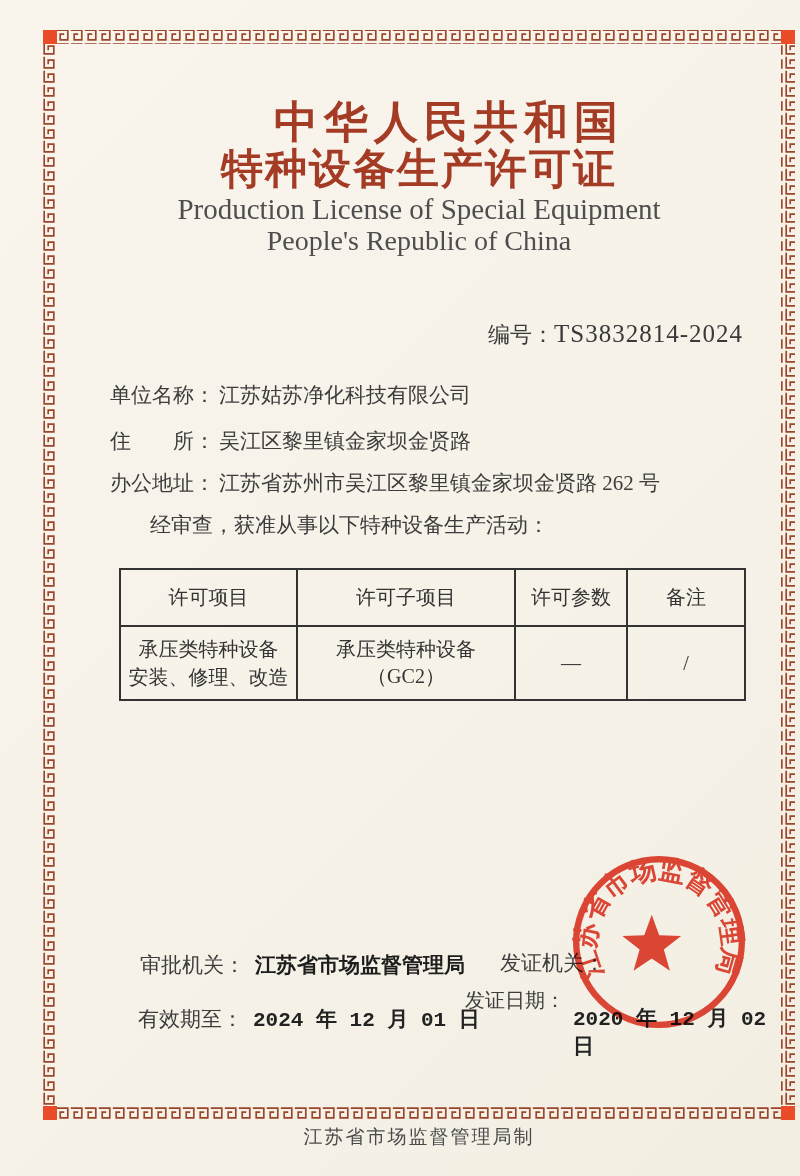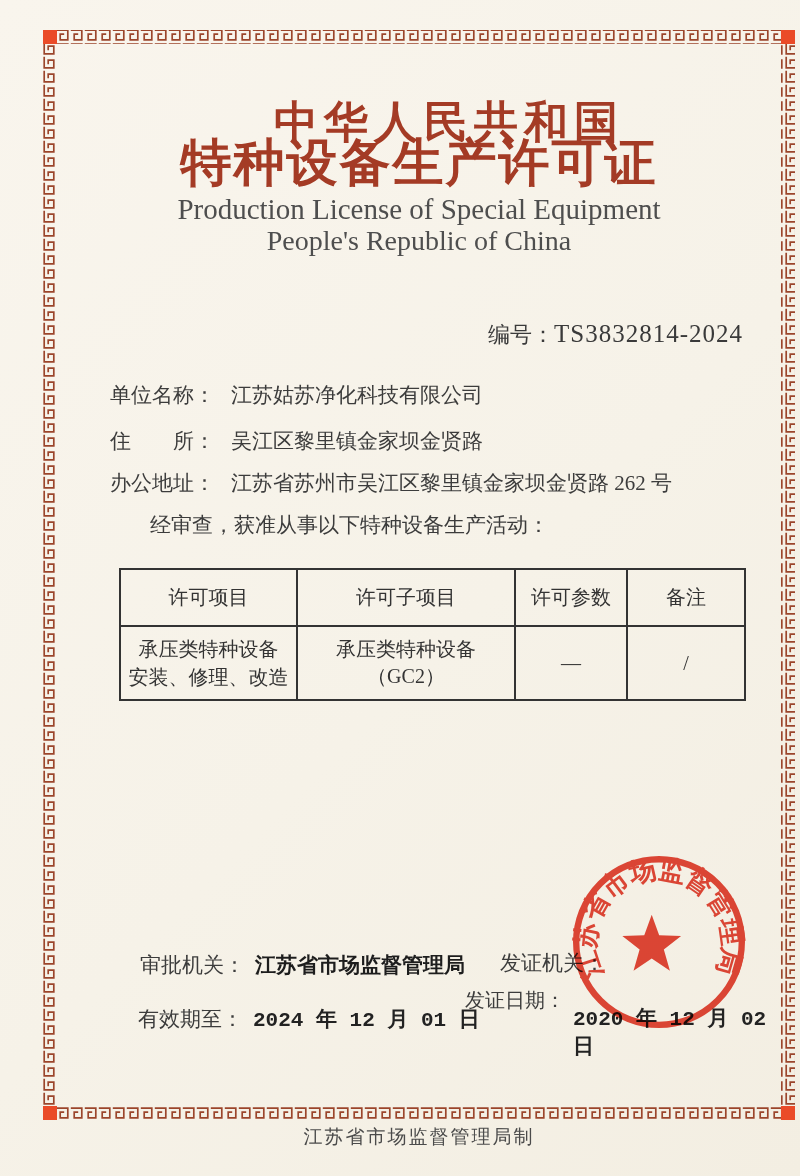--- a/index.html
+++ b/index.html
@@ -6,28 +6,28 @@
   .page{
     position:relative;width:800px;height:1176px;margin:0 auto;
     background:linear-gradient(135deg,#f9f5ed 0%,#f6f2e8 55%,#f3eee2 100%);
     font-family:"Liberation Serif",serif;color:#3c3c3c;overflow:hidden;
   }
   .frame-svg{position:absolute;left:0;top:0;}
   .content{position:absolute;left:43px;top:0;width:752px;height:1147px;}
   .abs{position:absolute;}
   .centered{width:100%;text-align:center;}
   .title-cn-1{top:100px;font-size:44px;font-weight:bold;color:#a43b25;letter-spacing:6px;transform:translateX(30px);line-height:1.05;}
-  .title-cn-2{top:137px;font-size:51px;font-weight:bold;color:#a43b25;letter-spacing:2px;line-height:1.05;}
+  .title-cn-2{top:147px;font-size:42px;font-weight:bold;color:#a43b25;letter-spacing:2px;line-height:1.05;}
   .title-en-1{top:194px;font-size:29px;color:#4e4e4e;line-height:1.1;}
   .title-en-2{top:226px;font-size:28px;color:#4e4e4e;line-height:1.1;}
   .license-no{top:320px;right:52px;font-size:22px;color:#3a3a3a;}
   .license-no .num{font-size:25px;letter-spacing:1px;margin-top:40px;}
   .info-row{left:67px;font-size:21px;white-space:nowrap;}
   .info-row .lbl{display:inline-block;}
-  .info-row .val{margin-left:16px;}
+  .info-row .val{margin-left:4px;}
   .row-1{top:381px;} .row-2{top:427px;} .row-3{top:469px;}
   .review-note{left:107px;top:511px;font-size:21px;}
   table.lic{
     position:absolute;left:76px;top:568px;width:625px;
     border-collapse:collapse;font-size:20px;color:#333;table-layout:fixed;
   }
   table.lic th,table.lic td{border:2px solid #333;text-align:center;vertical-align:middle;font-weight:normal;padding:0;margin-left:48px;}
   table.lic th{height:55px;}
   table.lic td{height:72px;}
   td.cell-subitem{text-align:left;padding-left:24px;}

